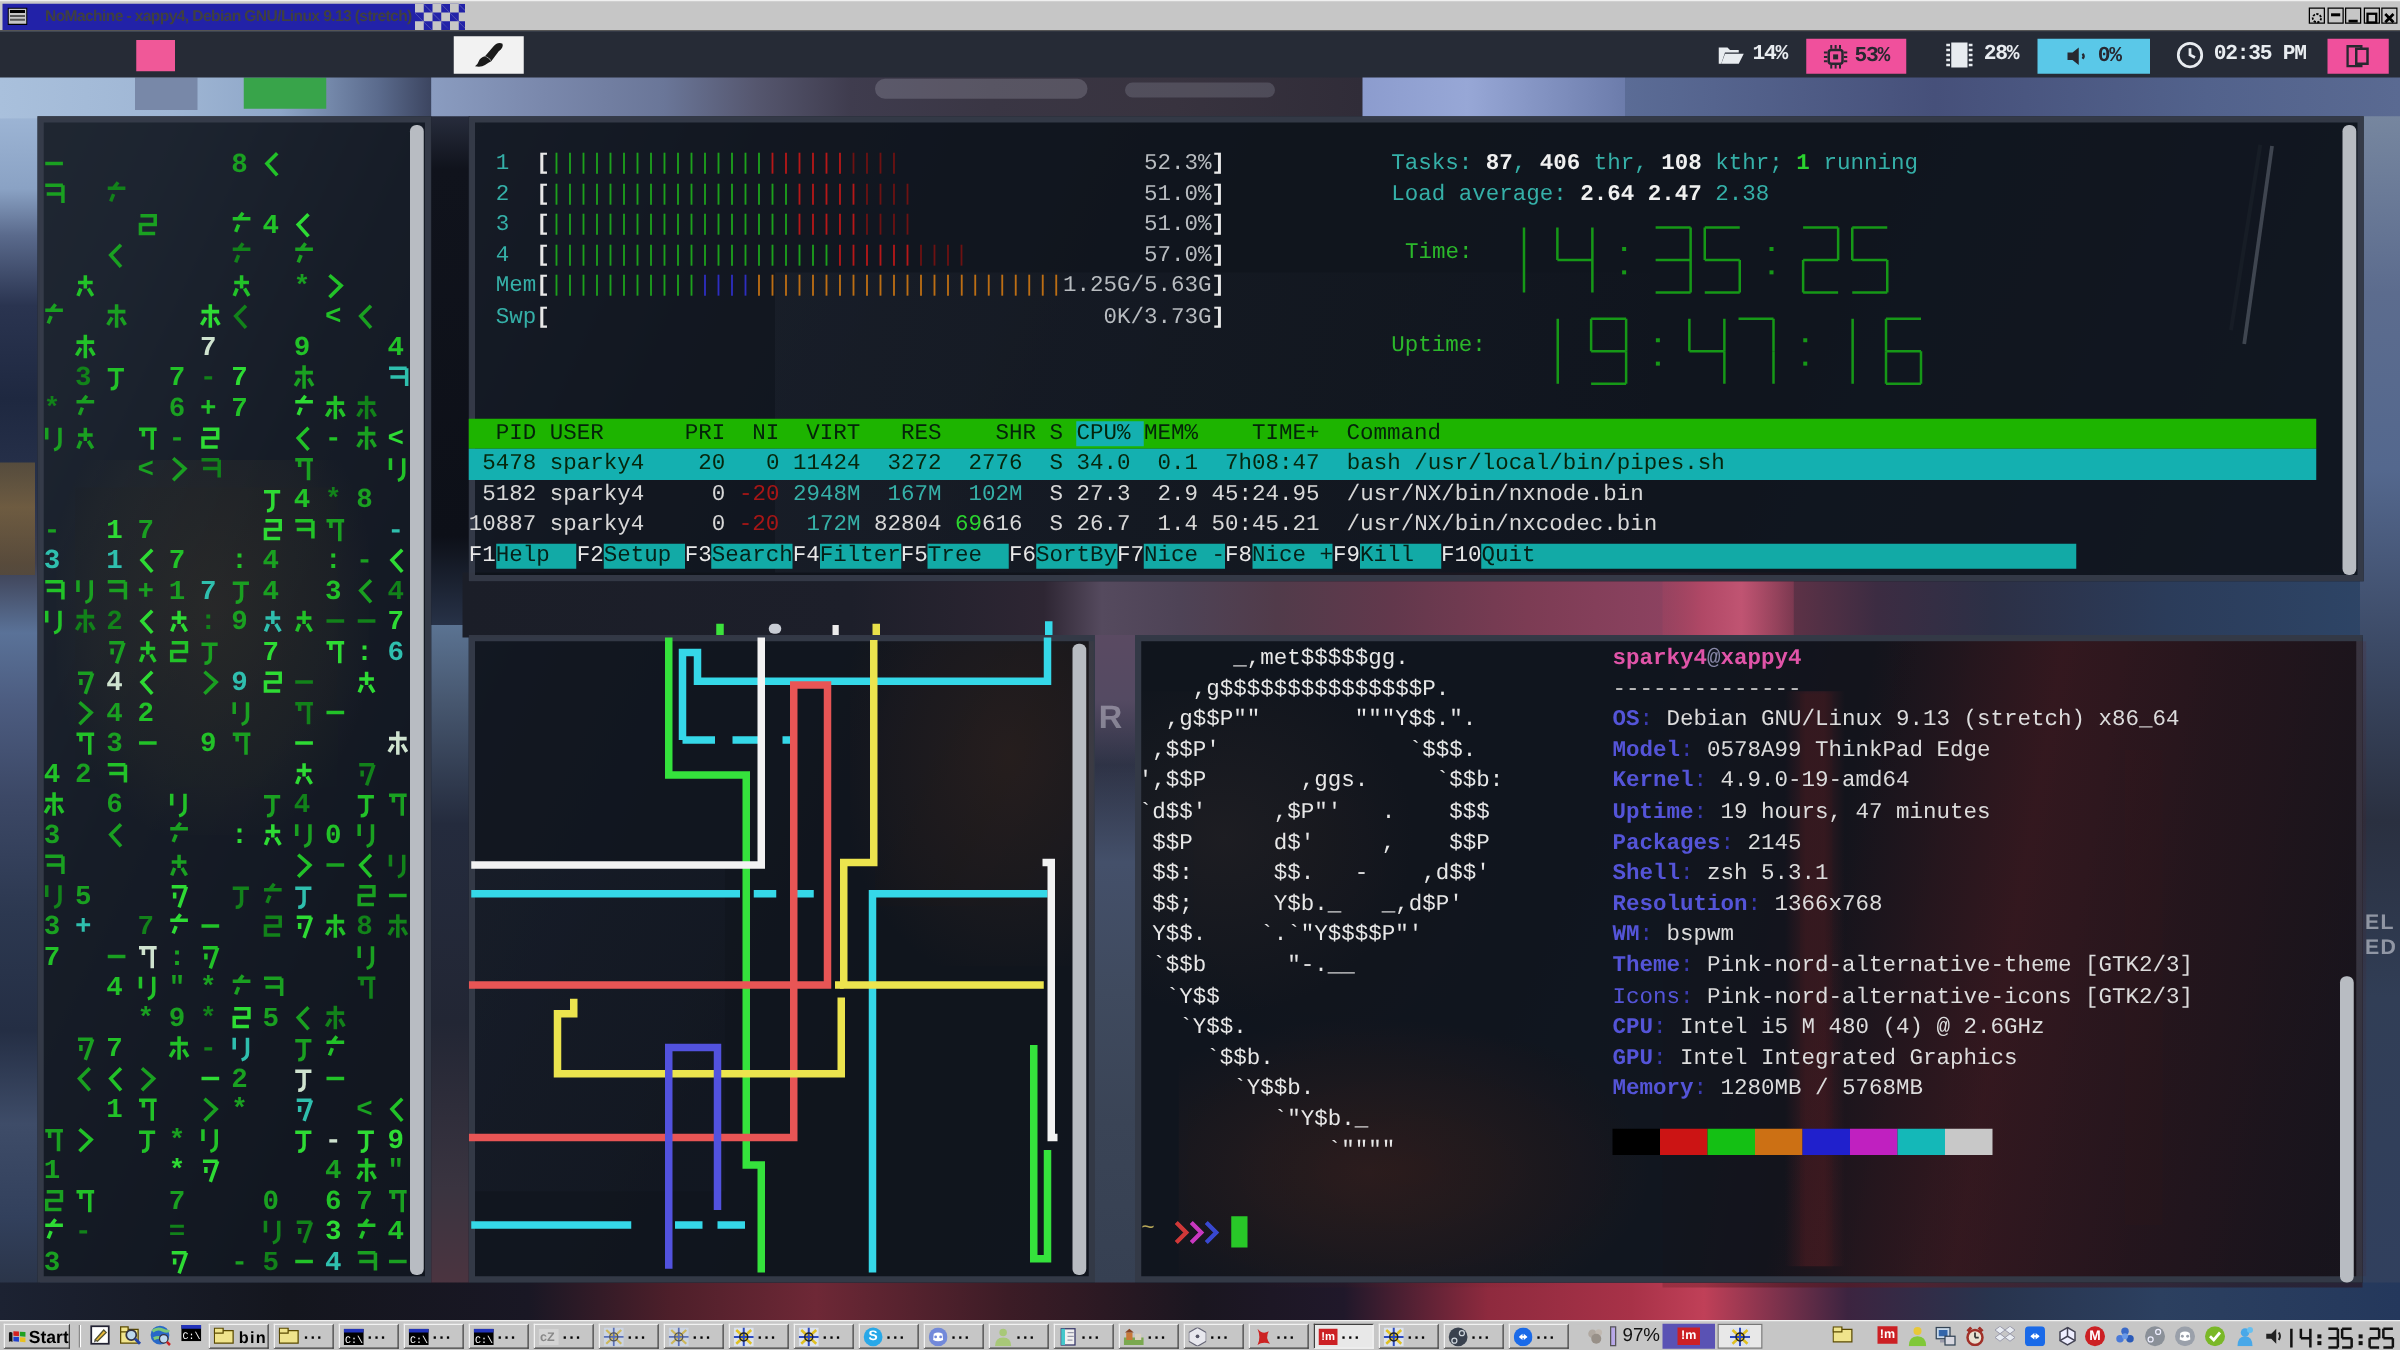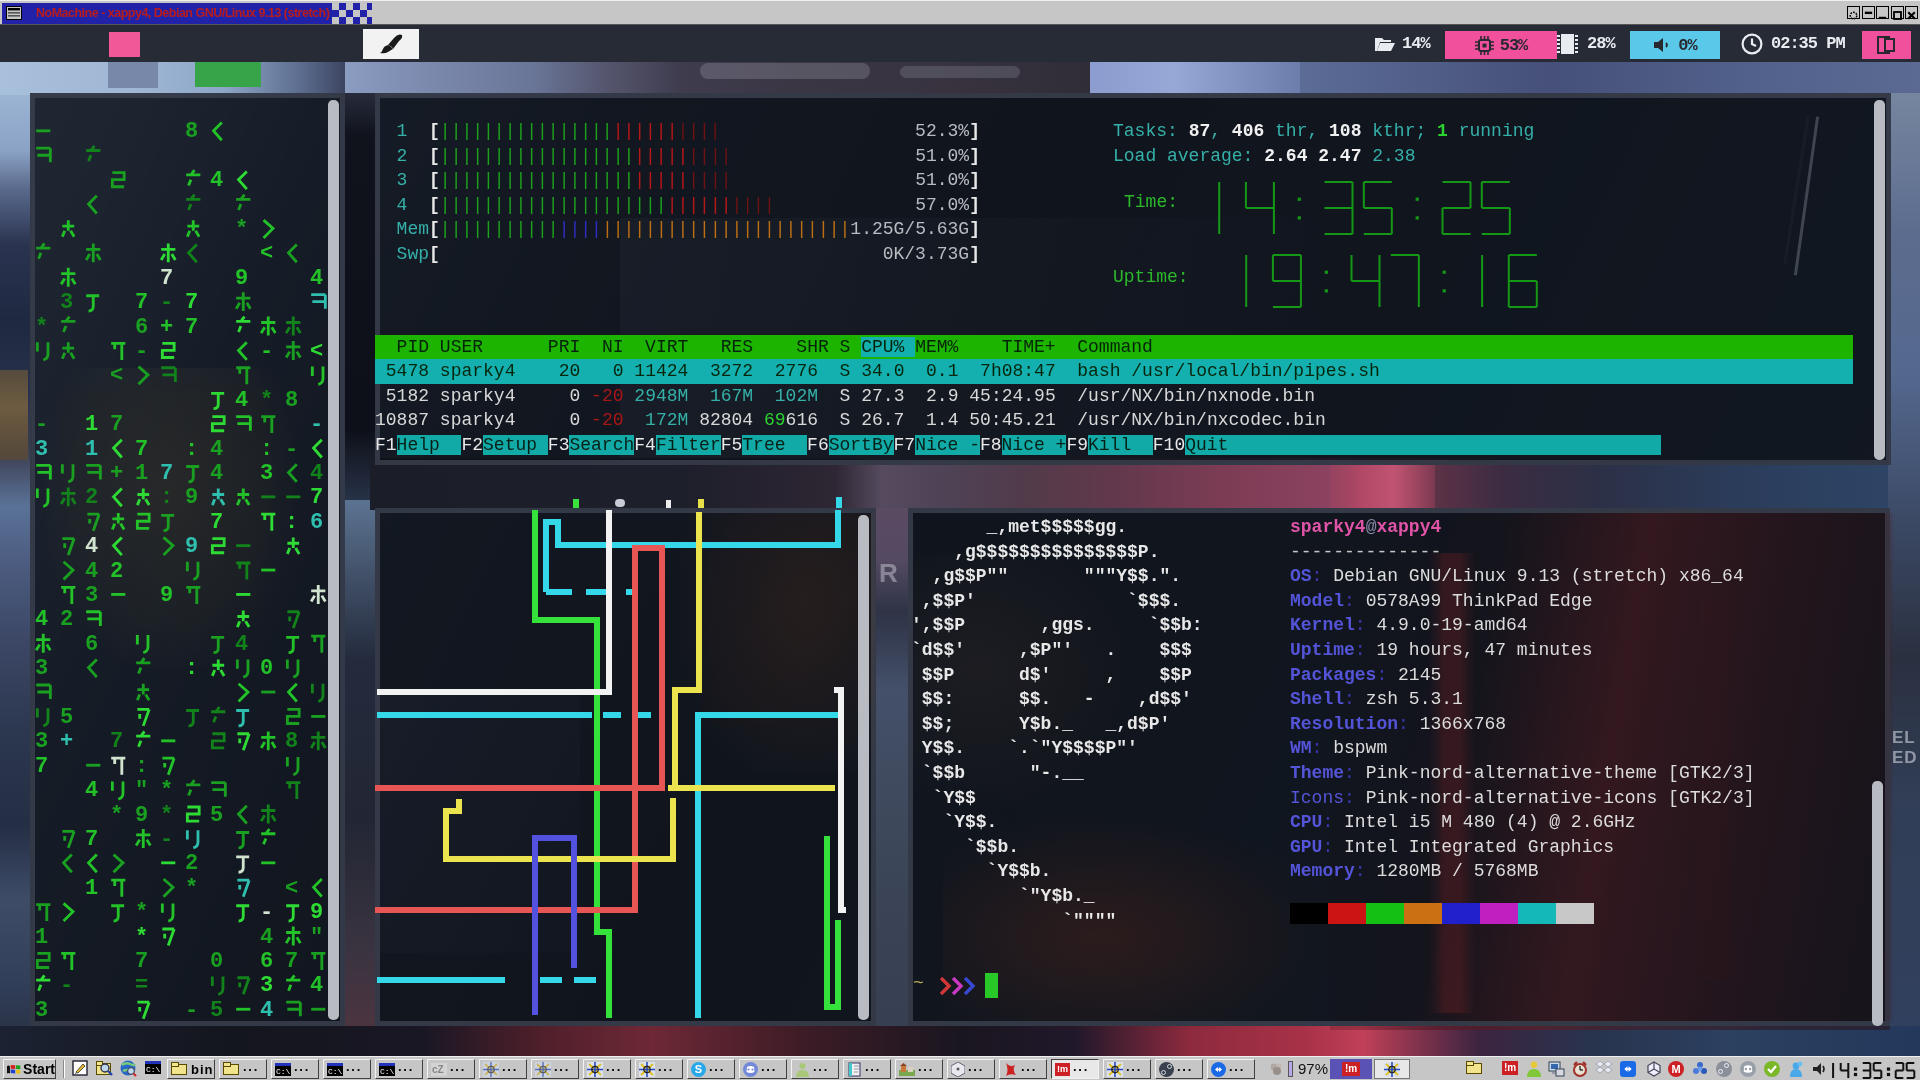--- a/index.html
+++ b/index.html
@@ -49,21 +49,21 @@
 
 <div style="position:absolute;left:0;top:0;width:1920px;height:25px;background:#c6c6c6;border-top:1.5px solid #efefef;border-bottom:1px solid #555">
     <div style="position:absolute;left:2px;top:2px;width:330px;height:21px;background:#2222a8"></div>
     <div style="position:absolute;left:332px;top:2px;width:40px;height:21px;background-color:#c6c6c6;background-image:linear-gradient(45deg,#2222a8 25%,transparent 25%,transparent 75%,#2222a8 75%),linear-gradient(45deg,#2222a8 25%,transparent 25%,transparent 75%,#2222a8 75%);background-position:0 0,7px 7px;background-size:14px 14px"></div>
     <svg style="position:absolute;left:6px;top:5px" width="16" height="14" viewBox="0 0 16 14">
       <rect x="0.5" y="0.5" width="15" height="13" fill="#c6c6c6" stroke="#000"></rect>
       <rect x="2" y="2" width="12" height="2.4" fill="#000"></rect>
       <rect x="2" y="6" width="12" height="1.6" fill="#555"></rect>
       <rect x="2" y="9" width="12" height="1.6" fill="#555"></rect>
     </svg>
-    <div style="position:absolute;left:36px;top:5px;font:bold 12.5px 'Liberation Sans';color:#b91c1c;letter-spacing:-0.5px">NoMachine - xappy4, Debian GNU/Linux 9.13 (stretch)</div>
+    <div style="position:absolute;left:36px;top:5px;font:bold 12.5px 'Liberation Sans';color:#404040;letter-spacing:-0.5px">NoMachine - xappy4, Debian GNU/Linux 9.13 (stretch)</div>
     <div style="position:absolute;left:1847px;top:5px;width:13px;height:13px;background:#c6c6c6;border:1px solid #000;box-sizing:border-box"><svg width="11" height="11" viewBox="0 0 12 12">
         <circle cx="6" cy="6" r="3.6" fill="none" stroke="#000" stroke-width="1.6" stroke-dasharray="2 1.2"></circle>
       </svg></div>
     <div style="position:absolute;left:1861.5px;top:5px;width:13px;height:13px;background:#c6c6c6;border:1px solid #000;box-sizing:border-box"><svg width="11" height="11" viewBox="0 0 12 12">
         <rect x="2" y="1.8" width="8" height="2.6" fill="#000"></rect>
       </svg></div>
     <div style="position:absolute;left:1876.0px;top:5px;width:13px;height:13px;background:#c6c6c6;border:1px solid #000;box-sizing:border-box"><svg width="11" height="11" viewBox="0 0 12 12">
         <rect x="2" y="7.4" width="8" height="2.4" fill="#000"></rect>
       </svg></div>
     <div style="position:absolute;left:1890.5px;top:5px;width:13px;height:13px;background:#c6c6c6;border:1px solid #000;box-sizing:border-box"><svg width="11" height="11" viewBox="0 0 12 12">
@@ -80,21 +80,21 @@
       <svg width="26" height="22" viewBox="0 0 26 22">
         <path d="M24,2 Q20,0 16,5 L10,12 Q14,13 15,16 L21,8 Q25,5 24,2 Z" fill="#1a1a1a"></path>
         <path d="M10,12 Q6,13 5,16 Q4,19 2,20 Q7,21 10,19 Q13,17 15,16 Q13,13 10,12 Z" fill="#1a1a1a"></path>
       </svg>
     </div>
     <div style="position:absolute;left:1374px;top:11px"><svg width="22" height="16" viewBox="0 0 22 16">
         <path d="M1,15 L1,2 L8,2 L10,4 L17,4 L17,6 L6,6 L3,15 Z" fill="#e8ecf0"></path>
         <path d="M3,15 L6,7 L21,7 L17,15 Z" fill="#e8ecf0"></path>
       </svg></div>
     <div style="position:absolute;left:1402px;top:9px;font:bold 17px 'Liberation Mono';letter-spacing:-1px;color:#e8ecf0">14%</div>
-    <div style="position:absolute;left:1445px;top:6px;width:112px;height:28px;background:#f0509c;display:flex;align-items:center;justify-content:center">
+    <div style="position:absolute;left:1445px;top:6px;width:80px;height:28px;background:#f0509c;display:flex;align-items:center;justify-content:center">
       <svg width="19" height="19" viewBox="0 0 19 19" style="margin-right:6px">
         <rect x="4" y="4" width="11" height="11" rx="2" fill="none" stroke="#282830" stroke-width="2"></rect>
         <rect x="7.5" y="7.5" width="4" height="4" fill="#282830"></rect>
         <path d="M6,0 V3 M9.5,0 V3 M13,0 V3 M6,16 V19 M9.5,16 V19 M13,16 V19 M0,6 H3 M0,9.5 H3 M0,13 H3 M16,6 H19 M16,9.5 H19 M16,13 H19" stroke="#282830" stroke-width="1.6"></path>
       </svg>
       <span style="font:bold 17px 'Liberation Mono';letter-spacing:-1px;color:#282830">53%</span>
     </div>
     <div style="position:absolute;left:1556px;top:8px"><svg width="24" height="22" viewBox="0 0 24 22">
         <rect x="5" y="1" width="13" height="20" fill="#e8ecf0"></rect>
         <path d="M1,3 H4 M1,7 H4 M1,11 H4 M1,15 H4 M1,19 H4 M19,3 H22 M19,7 H22 M19,11 H22 M19,15 H22 M19,19 H22" stroke="#e8ecf0" stroke-width="2"></path>
@@ -776,21 +776,21 @@
       <polyline points="165,472 230,472" fill="none" stroke="#35d8e8" stroke-width="6" stroke-dasharray="22 12"></polyline>
     </svg>
 <div class="sbar" style="right:2px;top:2px;height:505px"></div>
 </div>
 
 <div class="win" style="left:908px;top:508px;width:982px;height:518px">
 <div style="position:absolute;left:380px;top:0;width:600px;height:508px;background:linear-gradient(100deg,rgba(120,30,34,0) 30%,rgba(130,34,38,0.28) 52%,rgba(100,26,30,0.22) 72%,rgba(70,20,24,0.12) 95%)"></div>
 <div style="position:absolute;left:515px;top:40px;width:48px;height:460px;background:linear-gradient(90deg,rgba(170,44,48,0) 0%,rgba(170,44,48,0.20) 35%,rgba(170,44,48,0.20) 65%,rgba(170,44,48,0) 100%)"></div>
 <div style="position:absolute;left:30px;top:300px;width:380px;height:208px;background:radial-gradient(ellipse at 40% 60%,rgba(140,60,34,0.20) 0%,rgba(120,50,30,0) 70%)"></div>
 <div style="position:absolute;left:0px;top:40px;width:220px;height:260px;background:radial-gradient(ellipse at 30% 45%,rgba(90,70,60,0.16) 0%,rgba(70,55,48,0) 70%)"></div>
-<pre class="mono" style="position:absolute;left:-2px;top:2px;color:#e8e8e8;font-weight:bold">       _,met$$$$$gg.
+<pre class="mono" style="position:absolute;left:-2px;top:2px;color:#e8e8e8;font-weight:normal">       _,met$$$$$gg.
     ,g$$$$$$$$$$$$$$$P.
   ,g$$P""       """Y$$.".
  ,$$P'              `$$$.
 ',$$P       ,ggs.     `$$b:
 `d$$'     ,$P"'   .    $$$
  $$P      d$'     ,    $$P
  $$:      $$.   -    ,d$$'
  $$;      Y$b._   _,d$P'
  Y$$.    `.`"Y$$$$P"'
  `$$b      "-.__

